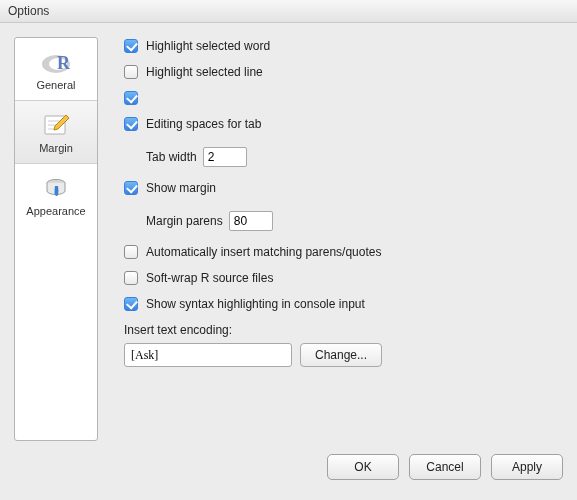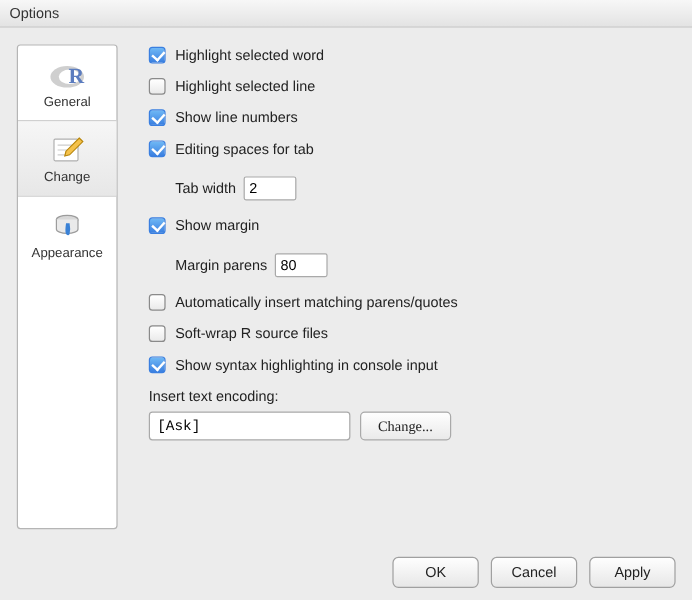--- a/index.html
+++ b/index.html
@@ -15,23 +15,23 @@
 .row{display:flex;align-items:flex-start;margin-bottom:12px}
 .row.tight{margin-bottom:10px}
 .ck{appearance:none;-webkit-appearance:none;width:14px;height:14px;border:1px solid #8a8a8a;border-radius:3px;margin:0 8px 0 0;background:linear-gradient(#fff,#eaeaea);position:relative;cursor:pointer}
 .ck:checked{background:linear-gradient(#6fb8f5,#3a7fe0);border-color:#3a7fe0}
 .ck:checked:after{content:"";position:absolute;left:2px;top:2px;width:8px;height:5px;border:2px solid #fff;border-top:none;border-right:none;transform:rotate(-48deg)}
 .sub{margin:16px 0 14px 22px}
 .sub label{margin-right:6px}
 input.num{width:34px;height:18px;border:1px solid #a9a9a9;border-radius:2px;padding:0 4px;font-size:12px;font-family:inherit;background:#fff}
 .blocklabel{margin:8px 0 6px 0}
 .enc-row{display:flex;align-items:center;gap:8px}
-input.enc{width:154px;height:22px;border:1px solid #a9a9a9;border-radius:3px;padding:0 6px;font-size:12px;font-family:Liberation Mono, monospace;background:#fff}
-button.btn{height:24px;padding:0 14px;font-size:12px;font-family:Liberation Serif, serif;color:#222;background:linear-gradient(#fefefe,#eaeaea);border:1px solid #a9a9a9;border-radius:4px;cursor:pointer}
-.footer{position:absolute;left:0;right:0;bottom:0;height:46px;display:flex;align-items:center;justify-content:flex-end;padding:0 14px;gap:10px}
+input.enc{width:154px;height:22px;border:1px solid #a9a9a9;border-radius:3px;padding:0 6px;font-size:12px;font-family:Liberation Serif, serif;background:#fff}
+button.btn{height:24px;padding:0 14px;font-size:12px;font-family:Liberation Sans, sans-serif;color:#222;background:linear-gradient(#fefefe,#eaeaea);border:1px solid #a9a9a9;border-radius:4px;cursor:pointer}
+.footer{position:absolute;left:0;right:0;bottom:0;height:46px;display:flex;justify-content:flex-end;padding:0 14px;gap:10px}
 .footer button{min-width:72px;height:26px;padding:0 16px;font-size:12px;font-family:inherit;color:#222;background:linear-gradient(#fefefe,#e7e7e7);border:1px solid #a0a0a0;border-radius:5px;cursor:pointer}
 </style>
 </head>
 <body>
 <div class="dialog">
   <div class="titlebar">Options</div>
   <div class="body">
     <div class="sidebar">
       <div class="side-item">
         <span class="icon">
@@ -46,21 +46,21 @@
       <div class="side-item sel">
         <span class="icon">
           <svg width="30" height="26" viewBox="0 0 30 26">
               <rect x="4" y="4" width="20" height="18" rx="1" fill="#fff" stroke="#b0b0b0"></rect>
               <line x1="7" y1="9" x2="19" y2="9" stroke="#ccc"></line>
               <line x1="7" y1="13" x2="19" y2="13" stroke="#ccc"></line>
               <line x1="7" y1="17" x2="15" y2="17" stroke="#ccc"></line>
               <polygon points="25,3 28,6 17,17 13,18 14,14" fill="#f5c24b" stroke="#b8860b"></polygon>
             </svg>
         </span>
-        <span>Change</span>
+        <span>Margin</span>
       </div>
       <div class="side-item">
         <span class="icon">
           <svg width="28" height="26" viewBox="0 0 28 26">
               <ellipse cx="14" cy="8" rx="9" ry="3.5" fill="#d8d8d8" stroke="#9c9c9c"></ellipse>
               <path d="M5 8 v8 a9 3.5 0 0 0 18 0 v-8" fill="#eaeaea" stroke="#9c9c9c"></path>
               <path d="M13 11 q-1 7 0 9 q2 2 3 0 q1-4 0-9" fill="#3b82d6"></path>
             </svg>
         </span>
         <span>Appearance</span>
@@ -71,21 +71,20 @@
       <div class="row">
           <input type="checkbox" class="ck" checked="" style="">
           <span>Highlight selected word</span>
         </div>
       <div class="row">
           <input type="checkbox" class="ck" style="">
           <span>Highlight selected line</span>
         </div>
       <div class="row">
           <input type="checkbox" class="ck" checked="" style="">
-          <span>Show line numbers</span>
         </div>
       <div class="row tight">
           <input type="checkbox" class="ck" checked="" style="">
           <span>Editing spaces for tab</span>
         </div>
       <div class="sub"><label>Tab width</label><input class="num" value="2" style=""></div>
       <div class="row tight">
           <input type="checkbox" class="ck" checked="" style="">
           <span>Show margin</span>
         </div>

